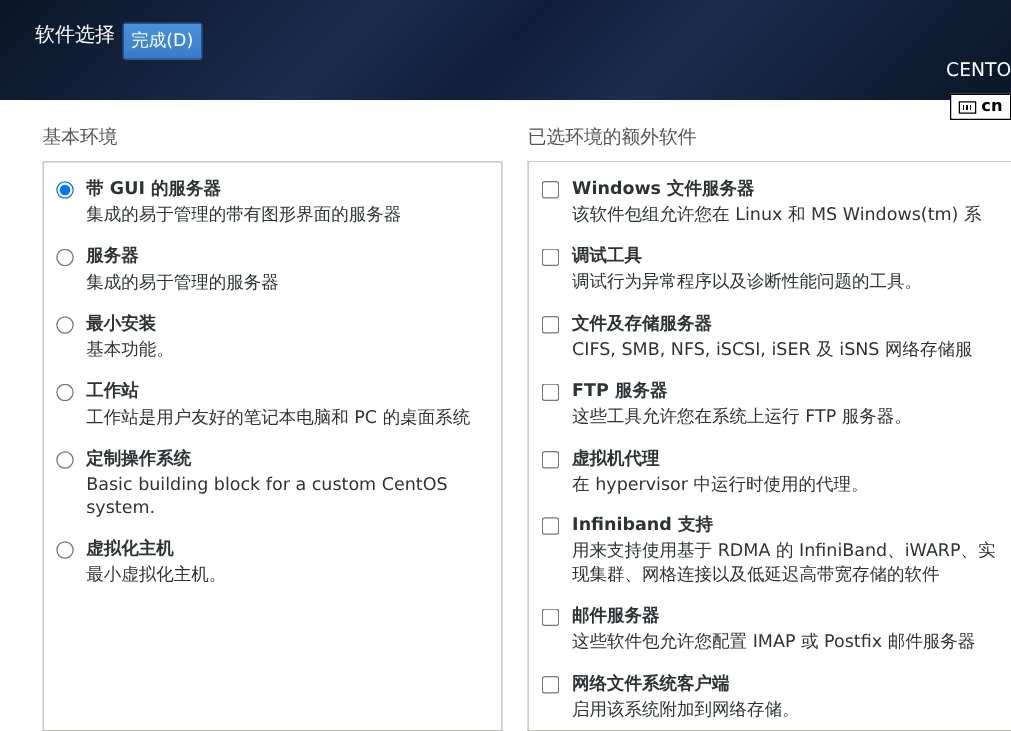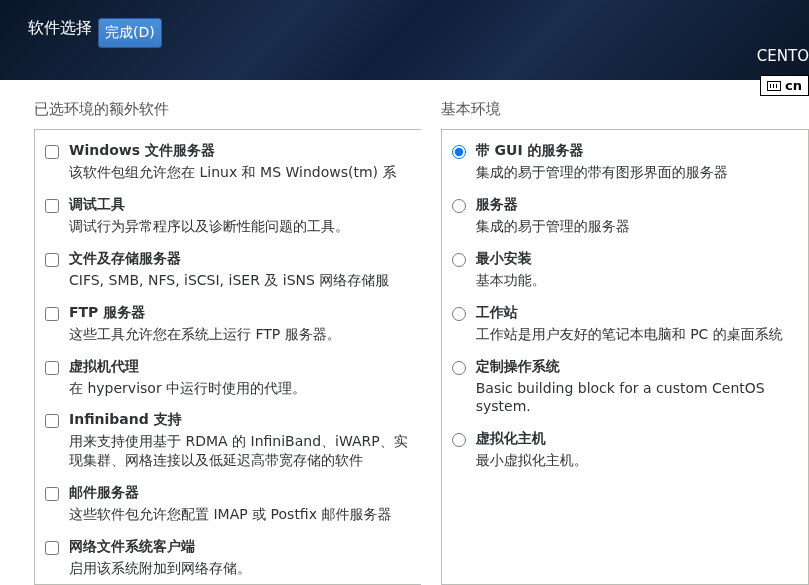--- a/index.html
+++ b/index.html
@@ -116,20 +116,67 @@
   <div class="header-right">
     <div class="distro-label">CENTO</div>
     <div class="kb">
       <span class="kb-icon"></span>
       <span>cn</span>
     </div>
   </div>
 </div>
 
 <div class="content">
+  <div class="column left-col">
+    <div class="col-title">基本环境</div>
+    <div class="list-box" id="left-list">
+        <div class="item">
+          <input type="radio" name="env" class="radio" checked="" style="">
+          <div class="item-body">
+            <div class="item-title">带 GUI 的服务器</div>
+            <div class="item-desc">集成的易于管理的带有图形界面的服务器</div>
+          </div>
+        </div>
+        <div class="item">
+          <input type="radio" name="env" class="radio" style="">
+          <div class="item-body">
+            <div class="item-title">服务器</div>
+            <div class="item-desc">集成的易于管理的服务器</div>
+          </div>
+        </div>
+        <div class="item">
+          <input type="radio" name="env" class="radio" style="">
+          <div class="item-body">
+            <div class="item-title">最小安装</div>
+            <div class="item-desc">基本功能。</div>
+          </div>
+        </div>
+        <div class="item">
+          <input type="radio" name="env" class="radio" style="">
+          <div class="item-body">
+            <div class="item-title">工作站</div>
+            <div class="item-desc">工作站是用户友好的笔记本电脑和 PC 的桌面系统</div>
+          </div>
+        </div>
+        <div class="item">
+          <input type="radio" name="env" class="radio" style="">
+          <div class="item-body">
+            <div class="item-title">定制操作系统</div>
+            <div class="item-desc">Basic building block for a custom CentOS system.</div>
+          </div>
+        </div>
+        <div class="item">
+          <input type="radio" name="env" class="radio" style="">
+          <div class="item-body">
+            <div class="item-title">虚拟化主机</div>
+            <div class="item-desc">最小虚拟化主机。</div>
+          </div>
+        </div>
+      </div>
+  </div>
   <div class="column right-col">
     <div class="col-title">已选环境的额外软件</div>
     <div class="list-box" id="right-list">
         <div class="item">
           <input type="checkbox" class="check" style="">
           <div class="item-body">
             <div class="item-title">Windows 文件服务器</div>
             <div class="item-desc">该软件包组允许您在 Linux 和 MS Windows(tm) 系</div>
           </div>
         </div>
@@ -177,60 +224,13 @@
         </div>
         <div class="item">
           <input type="checkbox" class="check" style="">
           <div class="item-body">
             <div class="item-title">网络文件系统客户端</div>
             <div class="item-desc">启用该系统附加到网络存储。</div>
           </div>
         </div>
       </div>
   </div>
-  <div class="column left-col">
-    <div class="col-title">基本环境</div>
-    <div class="list-box" id="left-list">
-        <div class="item">
-          <input type="radio" name="env" class="radio" checked="" style="">
-          <div class="item-body">
-            <div class="item-title">带 GUI 的服务器</div>
-            <div class="item-desc">集成的易于管理的带有图形界面的服务器</div>
-          </div>
-        </div>
-        <div class="item">
-          <input type="radio" name="env" class="radio" style="">
-          <div class="item-body">
-            <div class="item-title">服务器</div>
-            <div class="item-desc">集成的易于管理的服务器</div>
-          </div>
-        </div>
-        <div class="item">
-          <input type="radio" name="env" class="radio" style="">
-          <div class="item-body">
-            <div class="item-title">最小安装</div>
-            <div class="item-desc">基本功能。</div>
-          </div>
-        </div>
-        <div class="item">
-          <input type="radio" name="env" class="radio" style="">
-          <div class="item-body">
-            <div class="item-title">工作站</div>
-            <div class="item-desc">工作站是用户友好的笔记本电脑和 PC 的桌面系统</div>
-          </div>
-        </div>
-        <div class="item">
-          <input type="radio" name="env" class="radio" style="">
-          <div class="item-body">
-            <div class="item-title">定制操作系统</div>
-            <div class="item-desc">Basic building block for a custom CentOS system.</div>
-          </div>
-        </div>
-        <div class="item">
-          <input type="radio" name="env" class="radio" style="">
-          <div class="item-body">
-            <div class="item-title">虚拟化主机</div>
-            <div class="item-desc">最小虚拟化主机。</div>
-          </div>
-        </div>
-      </div>
-  </div>
 </div>
 
 </body></html>

